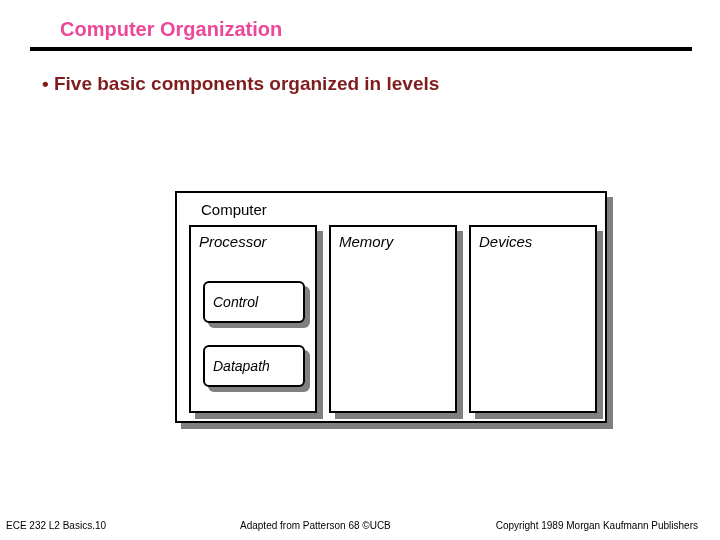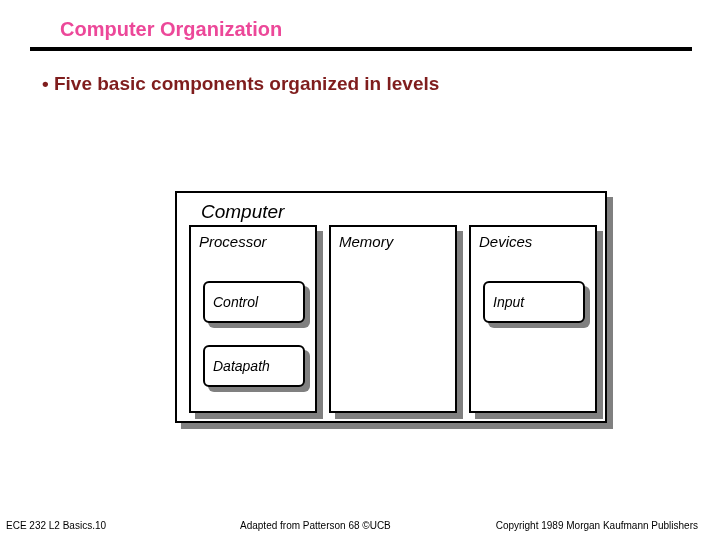--- a/index.html
+++ b/index.html
@@ -44,22 +44,21 @@
   .outer {
     position: absolute;
     left: 0; top: 0;
     width: 432px; height: 232px;
     background: #fff;
     border: 2px solid #000;
   }
   .computer-label {
     position: absolute;
     left: 24px; top: 8px;
-    font-style: italic;
-    font-size: 19px;
+    font-size: 15px;
   }
   .col {
     position: absolute;
     top: 32px;
     width: 128px;
     height: 188px;
   }
   .col-proc { left: 12px; }
   .col-mem  { left: 152px; }
   .col-dev  { left: 292px; border-radius: 17px; }
@@ -152,24 +151,20 @@
       <div class="col-shadow"></div>
       <div class="col-box">
         <div class="col-label">Memory</div>
       </div>
     </div>
 
     <div class="col col-dev">
       <div class="col-shadow"></div>
       <div class="col-box">
         <div class="col-label">Devices</div>
-        <div class="sub sub-top sub-dev">
-          <div class="sub-shadow"></div>
-          <div class="sub-box">Input</div>
-        </div>
       </div>
     </div>
 
   </div>
 </div>
 
 <div class="footer">
   <span class="footer-left">ECE 232  L2 Basics.10</span>
   <span class="footer-mid">Adapted from Patterson 68 ©UCB</span>
   <span class="footer-right">Copyright 1989 Morgan Kaufmann Publishers</span>

